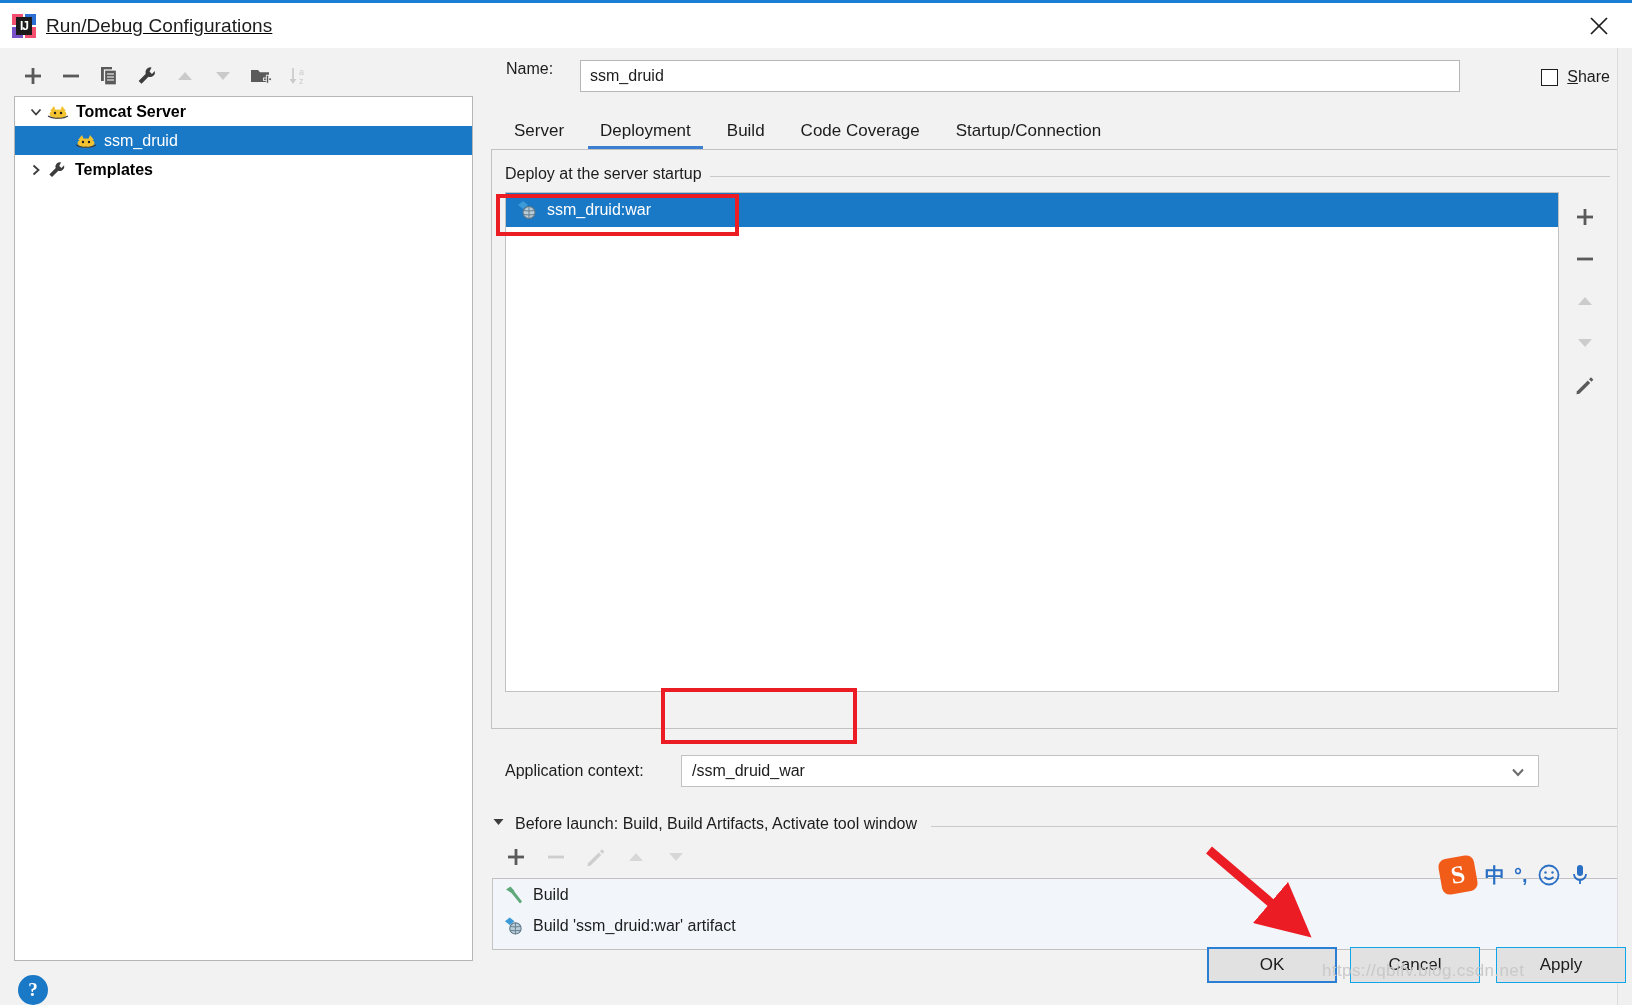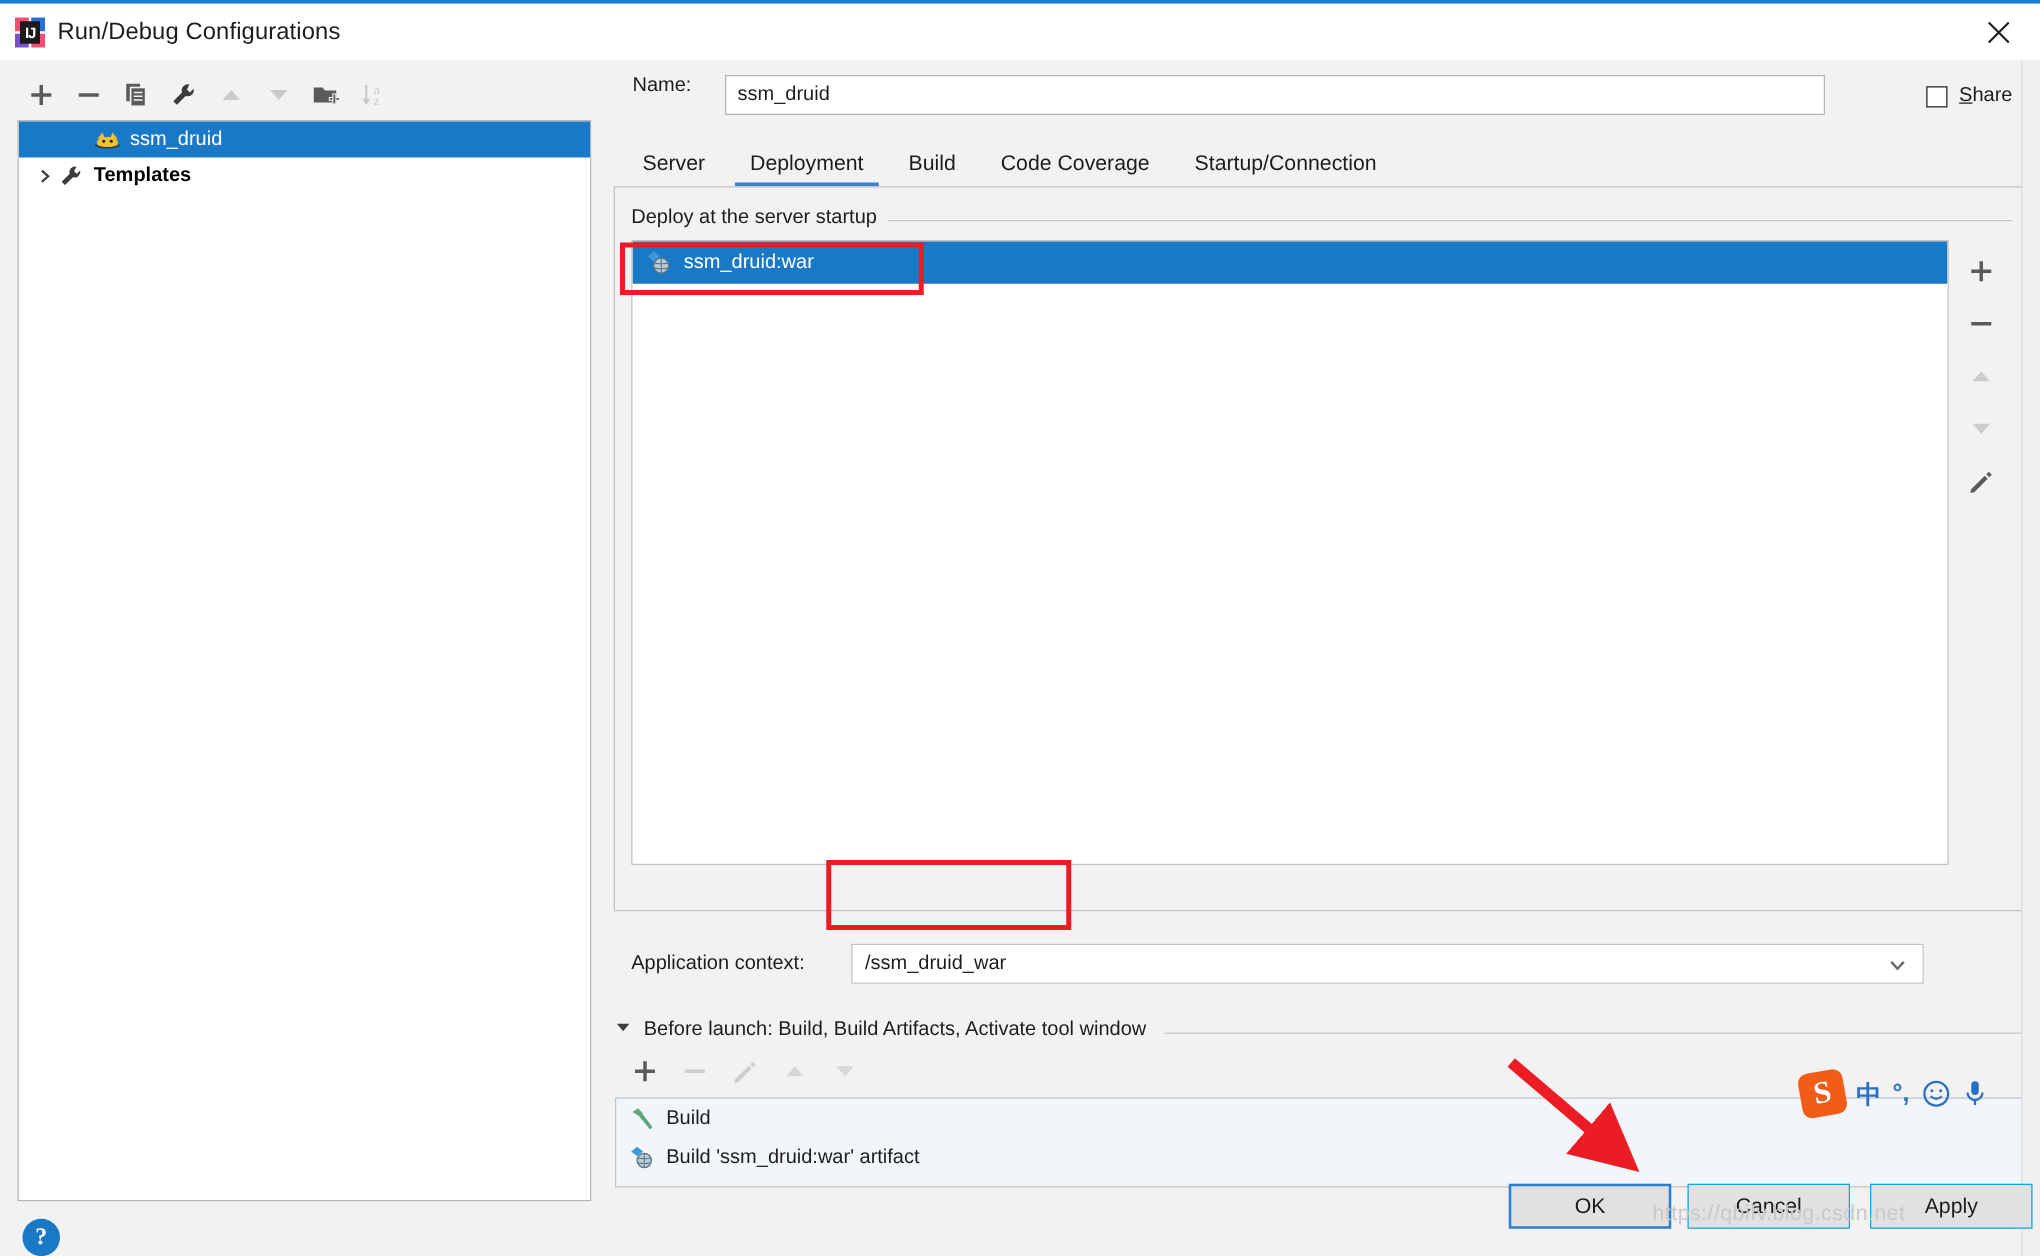--- a/index.html
+++ b/index.html
@@ -15,21 +15,21 @@
     width: 1632px; height: 1005px;
     background: #f2f2f2;
     border-top: 3px solid #1a7fd4;
   }
 
   
   .titlebar {
     position: absolute; top: 0; left: 0;
     width: 1632px; height: 45px;
     background: #ffffff;
-    display: flex; align-items: center;
+    display: flex; align-items: center; text-decoration: underline;
   }
   .title-icon {
     width: 24px; height: 24px; margin-left: 12px; margin-right: 10px;
     position: relative; flex: none;
   }
   .title-icon .q1, .title-icon .q2, .title-icon .q3, .title-icon .q4 {
     position: absolute; width: 11px; height: 11px;
   }
   .title-icon .q1 { left:0; top:0; background:#f2506e; }
   .title-icon .q2 { right:0; top:0; background:#2c6fd4; }
@@ -375,20 +375,38 @@
           <line x1="6" y1="3" x2="6" y2="17" stroke="#8c8c8c" stroke-width="1.7"></line>
           <polygon points="6,19 2.6,14 9.4,14" fill="#8c8c8c"></polygon>
           <text x="12" y="10" font-size="9" fill="#8c8c8c" font-family="Liberation Sans, sans-serif">a</text>
           <text x="12" y="19" font-size="9" fill="#8c8c8c" font-family="Liberation Sans, sans-serif">z</text>
         </svg>
       </div>
     </div>
 
     <div class="tree-box">
 
+      <div class="tree-row">
+        <span class="arrow">
+          <svg width="14" height="14" viewBox="0 0 14 14">
+              <polyline points="2.5,4.5 7,9.5 11.5,4.5" fill="none" stroke="#3c3c3c" stroke-width="1.8"></polyline>
+            </svg>
+        </span>
+        <span class="cat-icon">
+          <svg width="22" height="18" viewBox="0 0 22 18">
+            <ellipse cx="11" cy="11" rx="8.5" ry="4.5" fill="#f2c230"></ellipse>
+            <path d="M3 8 L7 3 L9 8 Z" fill="#f2c230"></path>
+            <path d="M19 8 L15 3 L13 8 Z" fill="#f2c230"></path>
+            <circle cx="8" cy="10" r="1.2" fill="#1c1c1c"></circle>
+            <circle cx="14" cy="10" r="1.2" fill="#1c1c1c"></circle>
+            <path d="M1 13 Q6 16 11 15 Q16 16 21 13" fill="none" stroke="#3c3c3c" stroke-width="1.2"></path>
+          </svg>
+        </span>
+        <span class="tlabel">Tomcat Server</span>
+      </div>
 
       <div class="tree-row child selected">
         <span class="cat-icon">
           <svg width="22" height="18" viewBox="0 0 22 18">
             <ellipse cx="11" cy="11" rx="8.5" ry="4.5" fill="#f2c230"></ellipse>
             <path d="M3 8 L7 3 L9 8 Z" fill="#f2c230"></path>
             <path d="M19 8 L15 3 L13 8 Z" fill="#f2c230"></path>
             <circle cx="8" cy="10" r="1.2" fill="#1c1c1c"></circle>
             <circle cx="14" cy="10" r="1.2" fill="#1c1c1c"></circle>
             <path d="M1 13 Q6 16 11 15 Q16 16 21 13" fill="none" stroke="#3c3c3c" stroke-width="1.2"></path>

